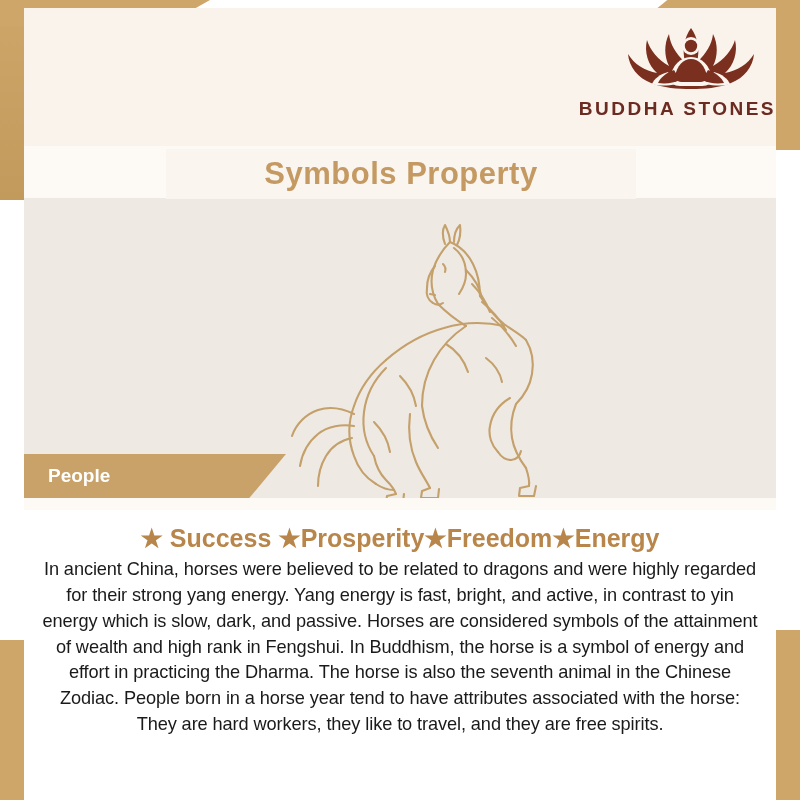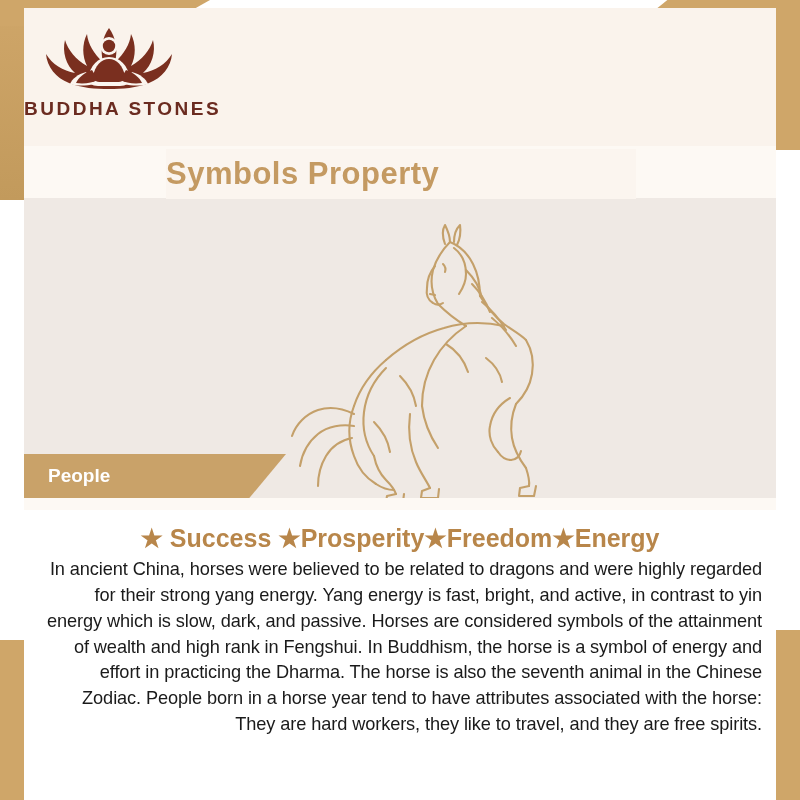--- a/index.html
+++ b/index.html
@@ -82,21 +82,21 @@
     background: #fdf9f4;
   }
 
   
   .brand-area {
     position: relative;
     height: 138px;
     background: #faf3ec;
     display: flex;
     flex-direction: column;
-    align-items: flex-start;
+    align-items: flex-end;
     justify-content: flex-start;
     padding-top: 2px;
     box-sizing: border-box;
   }
   .logo {
     width: 170px;
     height: 86px;
     display: block;
   }
   .brand-name {
@@ -111,20 +111,21 @@
   
   .title-band {
     position: absolute;
     left: 142px;
     top: 141px;
     width: 470px;
     height: 50px;
     background: #fbf5ef;
     display: flex;
     align-items: center;
+    justify-content: center;
     z-index: 4;
   }
   .title-text {
     font-size: 31px;
     font-weight: bold;
     color: #c49a62;
     letter-spacing: 0.5px;
     font-family: "Liberation Sans", sans-serif;
   }
 
@@ -183,21 +184,21 @@
     font-weight: bold;
     color: #b8864a;
     margin: 2px 0 4px 0;
     font-family: "Liberation Sans", sans-serif;
     white-space: nowrap;
   }
   .paragraph {
     font-size: 18.2px;
     line-height: 1.42;
     color: #1a1a1a;
-    text-align: right;
+    text-align: center;
     font-family: "Liberation Sans", sans-serif;
     margin: 0;
     letter-spacing: -0.1px;
   }
 </style>
 </head>
 <body>
 
 <div class="page">
 

